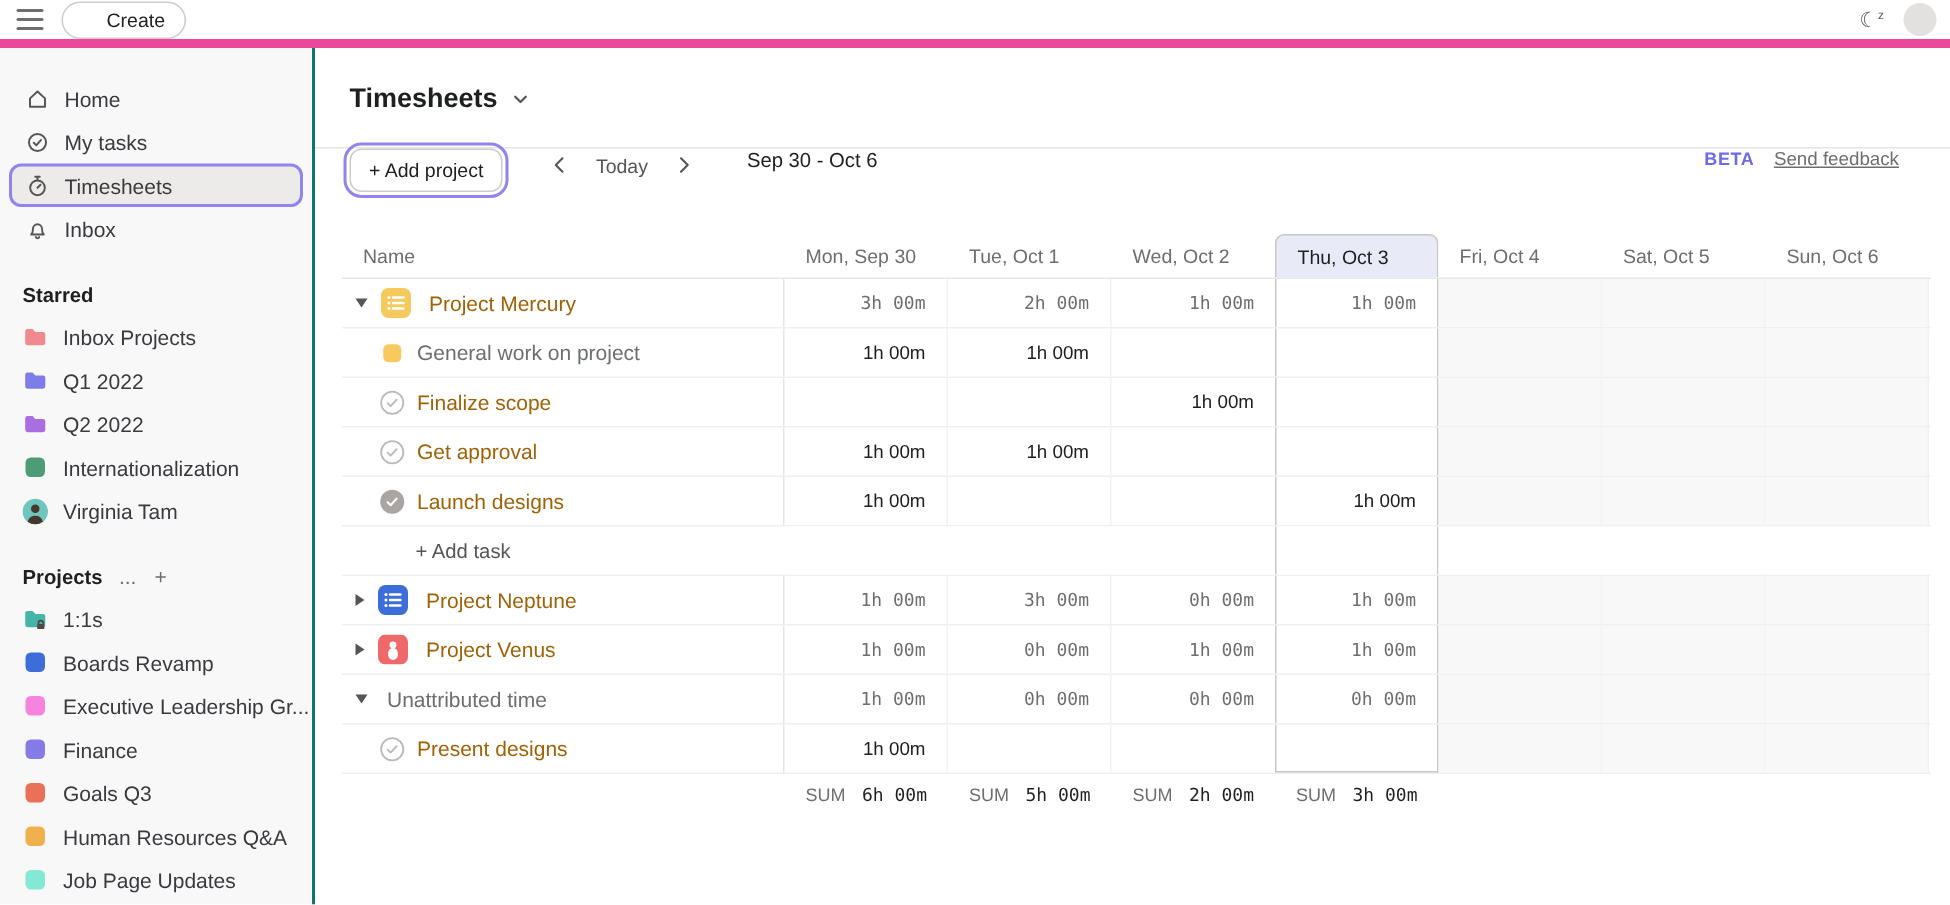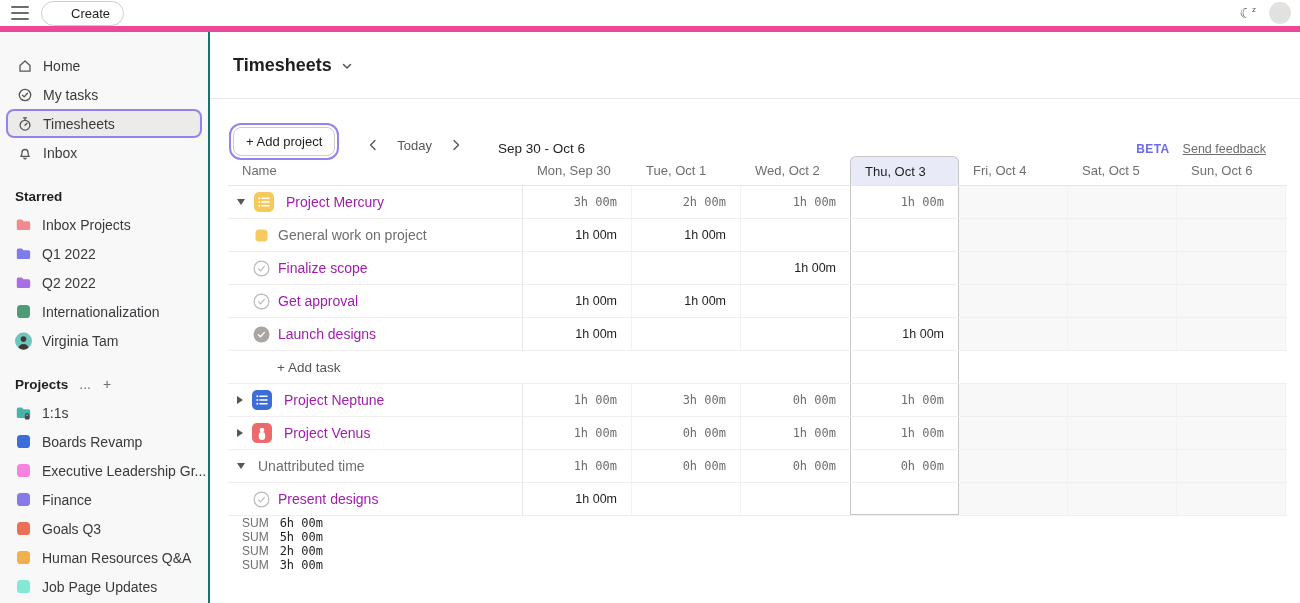--- a/index.html
+++ b/index.html
@@ -47,21 +47,21 @@
   .side-header .hdr-actions { color:#6d6e6f; font-weight:400; font-size:14px; display:flex; gap:12px; cursor:pointer; }
   .side-item { height:29px; display:flex; align-items:center; gap:10px; padding-left:15px;
                color:#3a3a3e; cursor:pointer; white-space:nowrap; }
   .side-item .icn { width:17px; height:17px; display:flex; align-items:center; justify-content:center; }
 
   
   .title-row { height:67px; display:flex; align-items:center; gap:9px;
                padding-left:23px; border-bottom:1px solid #e8e6e4; }
   .page-title { font-size:18px; font-weight:700; }
   .title-caret { margin-top:3px; cursor:pointer; }
-  .toolbar { height:57px; display:flex; align-items:flex-end; padding-left:23px; position:relative; }
+  .toolbar { height:57px; display:flex; align-items:flex-start; padding-left:23px; position:relative; }
   .add-project-btn { height:29px; background:#fff; border:1px solid #cfcbcb; border-radius:8px;
                      font-size:13px; color:#1e1f21; padding:0 12px; cursor:pointer;
                      outline:2px solid #9184ec; outline-offset:2px; font-family:inherit; }
   .wk-nav { display:flex; align-items:center; margin-left:27px; }
   .wk-arrow { width:22px; height:22px; display:flex; align-items:center; justify-content:center; cursor:pointer; }
   .today-label { font-size:13px; color:#565557; margin:0 13px; cursor:pointer; }
   .range-label { font-size:13.5px; color:#1e1f21; margin-left:31px; }
   .toolbar-right { position:absolute; right:34px; display:flex; align-items:center; gap:13px; }
   .beta-badge { color:#6d6be8; font-weight:700; font-size:12px; letter-spacing:.4px; }
   .feedback-link { color:#6d6e6f; font-size:12.5px; text-decoration:underline; cursor:pointer; }
@@ -83,25 +83,25 @@
   .cell-day.weekend { background:#f8f8f8; }
   .trow.row-add .cell-name { border-right:none; }
   .trow.row-add .cell-day { border-right:none; background:#fff; }
   .trow.row-add .cell-day.is-today { border-right:1px solid #c9c7c4; }
   .trow.row-last .cell-day.is-today { border-bottom:1px solid #c9c7c4; }
   .val-mono { font-family:"DejaVu Sans Mono","Liberation Mono",monospace; font-size:12px; color:#6d6e6f; }
   .val-dark { font-size:12.5px; color:#1e1f21; }
   .caret { width:0; height:0; flex-shrink:0; cursor:pointer; }
   .caret.down { border-left:4.5px solid transparent; border-right:4.5px solid transparent; border-top:6px solid #565557; }
   .caret.right { border-top:4.5px solid transparent; border-bottom:4.5px solid transparent; border-left:6px solid #565557; }
-  .row-name { font-size:14px; color:#a21caf; white-space:nowrap; }
+  .row-name { font-size:14px; color:#a16207; white-space:nowrap; }
   .row-name.gray { color:#6d6e6f; }
   .row-name.bold { font-weight:500; }
   .add-task-label { color:#565557; font-size:13.5px; cursor:pointer; }
-  .sum-row { display:flex; height:28px;flex-direction:column; }
+  .sum-row { display:flex; height:28px; }
   .sum-spacer { width:295px; }
   .sum-cell { width:109px; display:flex; align-items:center; justify-content:space-between; padding:0 14px; }
   .sum-label { font-size:12px; color:#6d6e6f; }
   .sum-value { font-family:"DejaVu Sans Mono","Liberation Mono",monospace; font-size:12px; font-weight:400; color:#1e1f21; }
 </style>
 </head>
 <body>
 
 <div class="topbar">
   <div class="hamburger">

